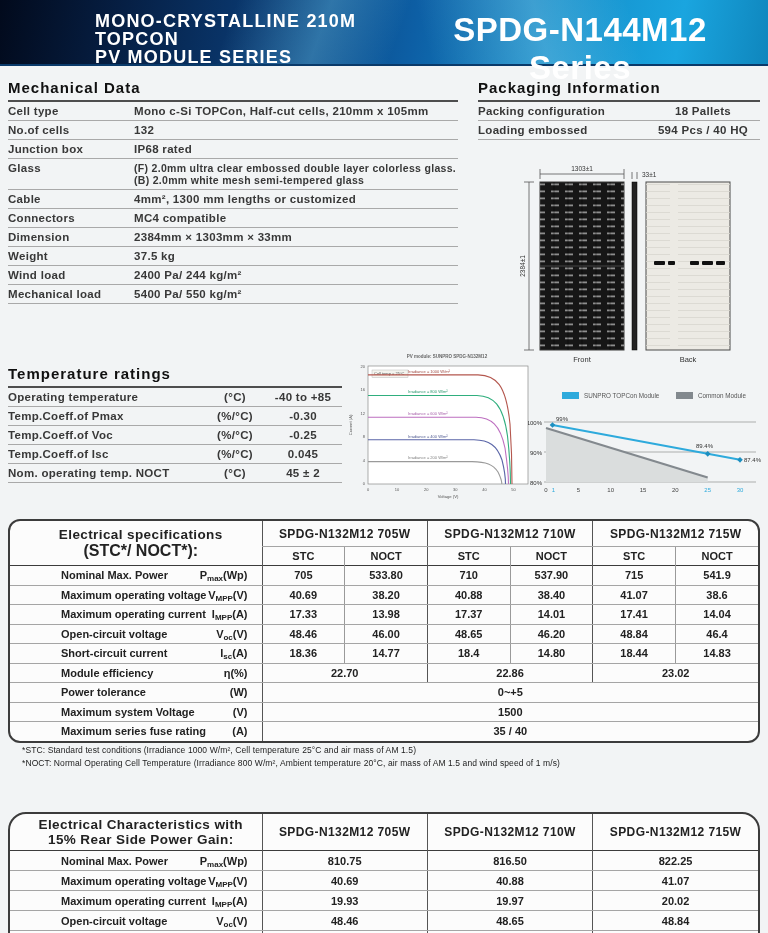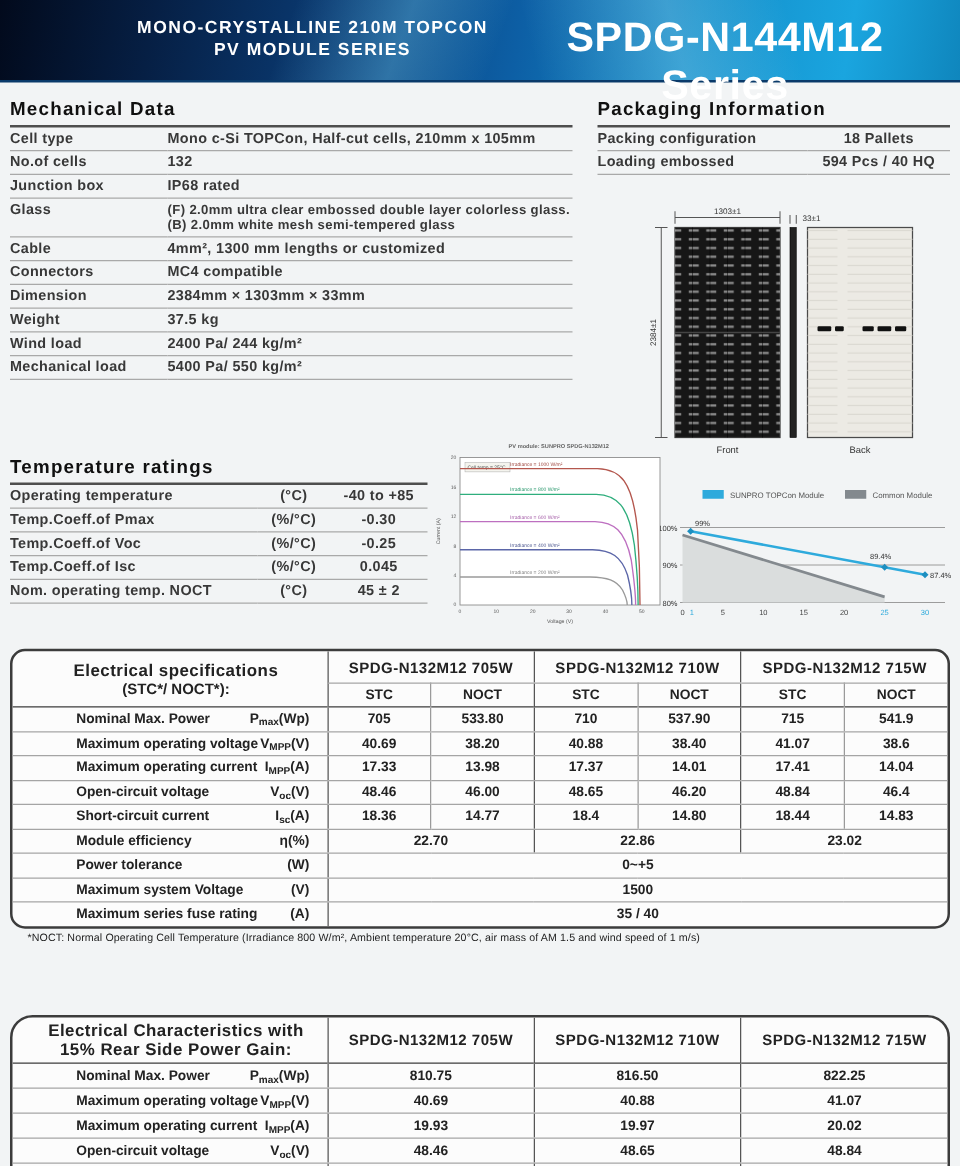--- a/index.html
+++ b/index.html
@@ -7,22 +7,22 @@
        font-family:"Liberation Sans",sans-serif;color:#2b2b2b;overflow:hidden;}
   .abs{position:absolute;}
 
   
   .banner{left:0;top:0;width:768px;height:64px;
     background:
       linear-gradient(110deg, rgba(140,230,255,0) 30%, rgba(140,230,255,.28) 42%, rgba(140,230,255,0) 52%),
       linear-gradient(75deg, rgba(255,255,255,0) 55%, rgba(190,240,255,.25) 70%, rgba(255,255,255,0) 82%),
       linear-gradient(100deg,#020a1c 0%,#061f44 16%,#0a3a72 34%,#0d5fa5 54%,#148dc9 72%,#1aa5df 88%,#0f86bd 100%);
     border-bottom:2px solid #0a3a6a;}
-  .banner-left{left:95px;top:12px;width:310px;text-align:center;color:#fff;
-    font-weight:bold;font-size:14px;line-height:18px;letter-spacing:1.2px;}
+  .banner-left{left:95px;top:12px;width:310px;color:#fff;
+    font-weight:bold;font-size:18px;line-height:18px;letter-spacing:1.2px;}
   .banner-right{left:400px;top:11px;width:360px;text-align:center;color:#fff;
     font-weight:bold;font-size:33px;letter-spacing:.5px;}
 
   
   .sec-title{font-weight:bold;font-size:15px;letter-spacing:1px;color:#101010;}
   .rule{border:none;border-top:2px solid #4e4e4e;margin:4px 0 0 0;}
 
   
   table{border-collapse:collapse;}
   .spec{width:100%;font-size:11.5px;font-weight:bold;color:#383838;}
@@ -39,21 +39,21 @@
   .round{border:2px solid #3c3c3c;border-radius:12px;background:#fcfcfc;overflow:hidden;}
   .etab{width:100%;font-size:11px;font-weight:bold;color:#222;table-layout:fixed;}
   .etab th,.etab td{padding:0;text-align:center;vertical-align:middle;}
   .etab .lblc{text-align:center;padding-left:10px;}
   .bl{border-left:1.2px solid #555;}
   .bll{border-left:1px solid #9a9a9a;}
   .hb{border-bottom:1.5px solid #3c3c3c;}
   .rb{border-bottom:1px solid #a5a5a5;}
   .model{font-size:12px;letter-spacing:.4px;}
   .etitle{font-size:13.5px;letter-spacing:.4px;}
-  .esub{font-size:12px;}
+  .esub{font-size:16px;}
   .lblflex{display:flex;justify-content:space-between;align-items:center;padding-right:14px;padding-left:41px;}
   .sym{white-space:nowrap;}
   .sym .sub{font-size:8px;position:relative;top:2px;}
 
   .foot{font-size:8.5px;font-weight:normal;color:#1c1c1c;line-height:13px;letter-spacing:.1px;}
 
   svg text{font-family:"Liberation Sans",sans-serif;}
 </style>
 </head>
 <body>
@@ -424,20 +424,21 @@
               <span class="sym"><span></span><span class="sub"></span><span>(A)</span></span>
             </span>
           </td>
       <td class="bl" colspan="6">35 / 40</td>
     </tr>
   </tbody>
     </table>
 </div>
 
 <div class="abs foot" style="left:22px;top:744px;width:740px;">
+  <div>*STC: Standard test conditions (Irradiance 1000 W/m², Cell temperature 25°C and air mass of AM 1.5)</div>
   <div>*NOCT:  Normal Operating Cell Temperature (Irradiance 800 W/m², Ambient temperature 20°C, air mass of AM 1.5 and wind speed of 1 m/s)</div>
 </div>
 
 <div class="abs round" style="left:8px;top:812px;width:748px;border-radius:18px;">
   <table class="etab">
     <colgroup>
       <col style="width:252px">
         <col style="width:165.3px">
         <col style="width:165.3px">
         <col style="width:165.3px">

